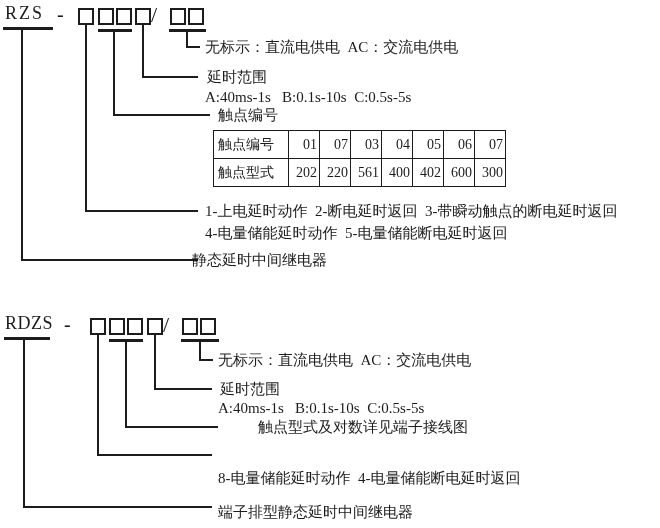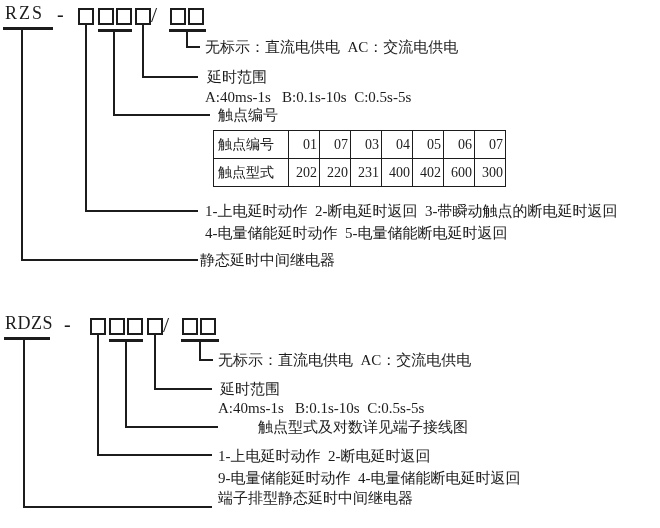--- a/index.html
+++ b/index.html
@@ -65,32 +65,32 @@
       <td class="num">03</td>
       <td class="num">04</td>
       <td class="num">05</td>
       <td class="num">06</td>
       <td class="num">07</td>
     </tr>
     <tr>
       <td class="hdr">触点型式</td>
       <td class="num">202</td>
       <td class="num">220</td>
-      <td class="num">231</td>
+      <td class="num">561</td>
       <td class="num">400</td>
       <td class="num">402</td>
       <td class="num">600</td>
       <td class="num">300</td>
     </tr>
   </tbody>
     </table>
 
   <div class="t" style="left:205px;top:203px;">1-上电延时动作  2-断电延时返回  3-带瞬动触点的断电延时返回</div>
   <div class="t" style="left:205px;top:225px;">4-电量储能延时动作  5-电量储能断电延时返回</div>
-  <div class="t" style="left:200px;top:252px;">静态延时中间继电器</div>
+  <div class="t" style="left:192px;top:252px;">静态延时中间继电器</div>
 
   <span class="model" style="left:5px;top:314px;letter-spacing:0.5px;">RDZS</span>
   <div class="h" style="left:4px;top:337px;width:46px;height:2.5px;"></div>
   <span class="sep" style="left:64px;top:314px;">-</span>
 
   <div class="box" style="left:90px;top:318px;"></div>
   <div class="box" style="left:109px;top:318px;"></div>
   <div class="box" style="left:127px;top:318px;"></div>
   <div class="box" style="left:147px;top:318px;"></div>
   <span class="slash" style="left:163px;top:314px;">/</span>
@@ -108,17 +108,16 @@
   <div class="h" style="left:199px;top:359px;width:14px;"></div>
   <div class="h" style="left:154px;top:388px;width:58px;"></div>
   <div class="h" style="left:125px;top:426px;width:93px;"></div>
   <div class="h" style="left:97px;top:454px;width:115px;"></div>
   <div class="h" style="left:23px;top:506px;width:189px;"></div>
 
   <div class="t" style="left:218px;top:352px;">无标示：直流电供电  AC：交流电供电</div>
   <div class="t" style="left:220px;top:381px;">延时范围</div>
   <div class="t" style="left:218px;top:400px;">A:40ms-1s   B:0.1s-10s  C:0.5s-5s</div>
   <div class="t" style="left:226px;top:419px;margin-left:32px;">触点型式及对数详见端子接线图</div>
-  <div class="t" style="left:218px;top:448px;">1-上电延时动作  2-断电延时返回</div>
-  <div class="t" style="left:218px;top:470px;">9-电量储能延时动作  4-电量储能断电延时返回</div>
-  <div class="t" style="left:218px;top:490px;text-align:right;">端子排型静态延时中间继电器</div>
+  <div class="t" style="left:218px;top:470px;">8-电量储能延时动作  4-电量储能断电延时返回</div>
+  <div class="t" style="left:218px;top:504px;text-align:right;">端子排型静态延时中间继电器</div>
 
 </div>
 
 </body></html>

